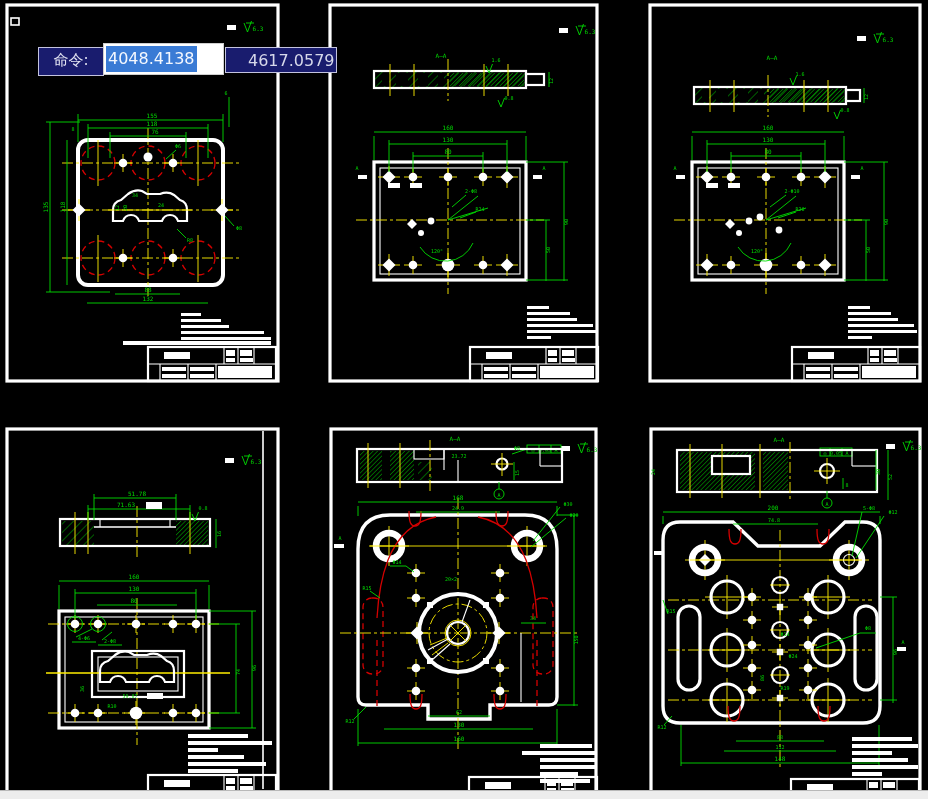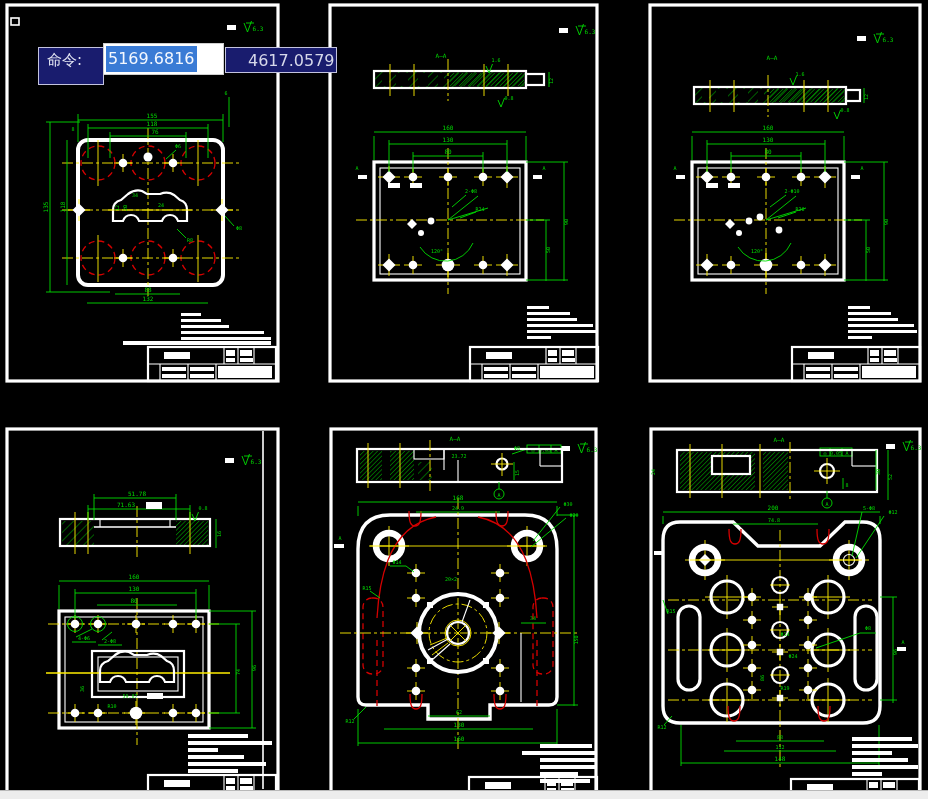--- a/index.html
+++ b/index.html
@@ -15,21 +15,21 @@
   .y{stroke:#FFEE00;stroke-width:.9;fill:none}
   .ybr{stroke-width:1.5}
   .yd{stroke-dasharray:11 3 3 3}
   .rn{stroke:#D40000;stroke-width:1.3;fill:none}
   .rdash{stroke-dasharray:6 4}
   .wf{fill:#fff;stroke:none}
   .bf{fill:#000;stroke:none}
   
   .cmdbox{position:absolute;box-sizing:border-box;background:#191C6E;border:1px solid #C3C3DE;
           color:#E2E4F2;font-size:15px;line-height:25px;padding:0 8px;z-index:5;}
-  #cmd-label{left:38px;top:47px;width:66px;height:38px;}
+  #cmd-label{left:38px;top:47px;width:66px;height:29px;text-align:center;}
   #coord-y{left:225px;top:47px;width:112px;height:26px;font-size:16px;color:#D6D8EA;padding-left:22px;}
   #coord-x{position:absolute;left:104px;top:44px;width:119px;height:30px;box-sizing:border-box;
            background:#fff;border:2px solid #fff;outline:1px solid #cfcfcf;z-index:5;
            font-size:16px;line-height:26px;}
   #coord-x .sel{background:#3A7BD5;color:#F4F8FF;padding:0 2px;display:inline-block;height:26px;}
   .strip{position:absolute;left:0;top:790px;width:928px;height:9px;background:#EDEDED;
          border-top:1px solid #B9B9B9;z-index:4;}
 </style>
 </head>
 <body>
@@ -727,18 +727,18 @@
     <rect class="wf" x="852" y="765" width="66" height="4"></rect>
     <rect class="wf" x="852" y="772" width="30" height="4"></rect>
   </g>
   <use href="#tb" x="791" y="779"></use>
 </g>
 
 <rect class="w sw15" x="11" y="18" width="8" height="7"></rect>
 </svg>
 
 <div id="cmd-label" class="cmdbox">命令:</div>
-<div id="coord-x"><span class="sel">5169.6816</span></div>
+<div id="coord-x"><span class="sel">4048.4138</span></div>
 <div id="coord-y" class="cmdbox">4617.0579</div>
 
 <div class="strip"></div>
 
 </div>
 
 </body></html>

